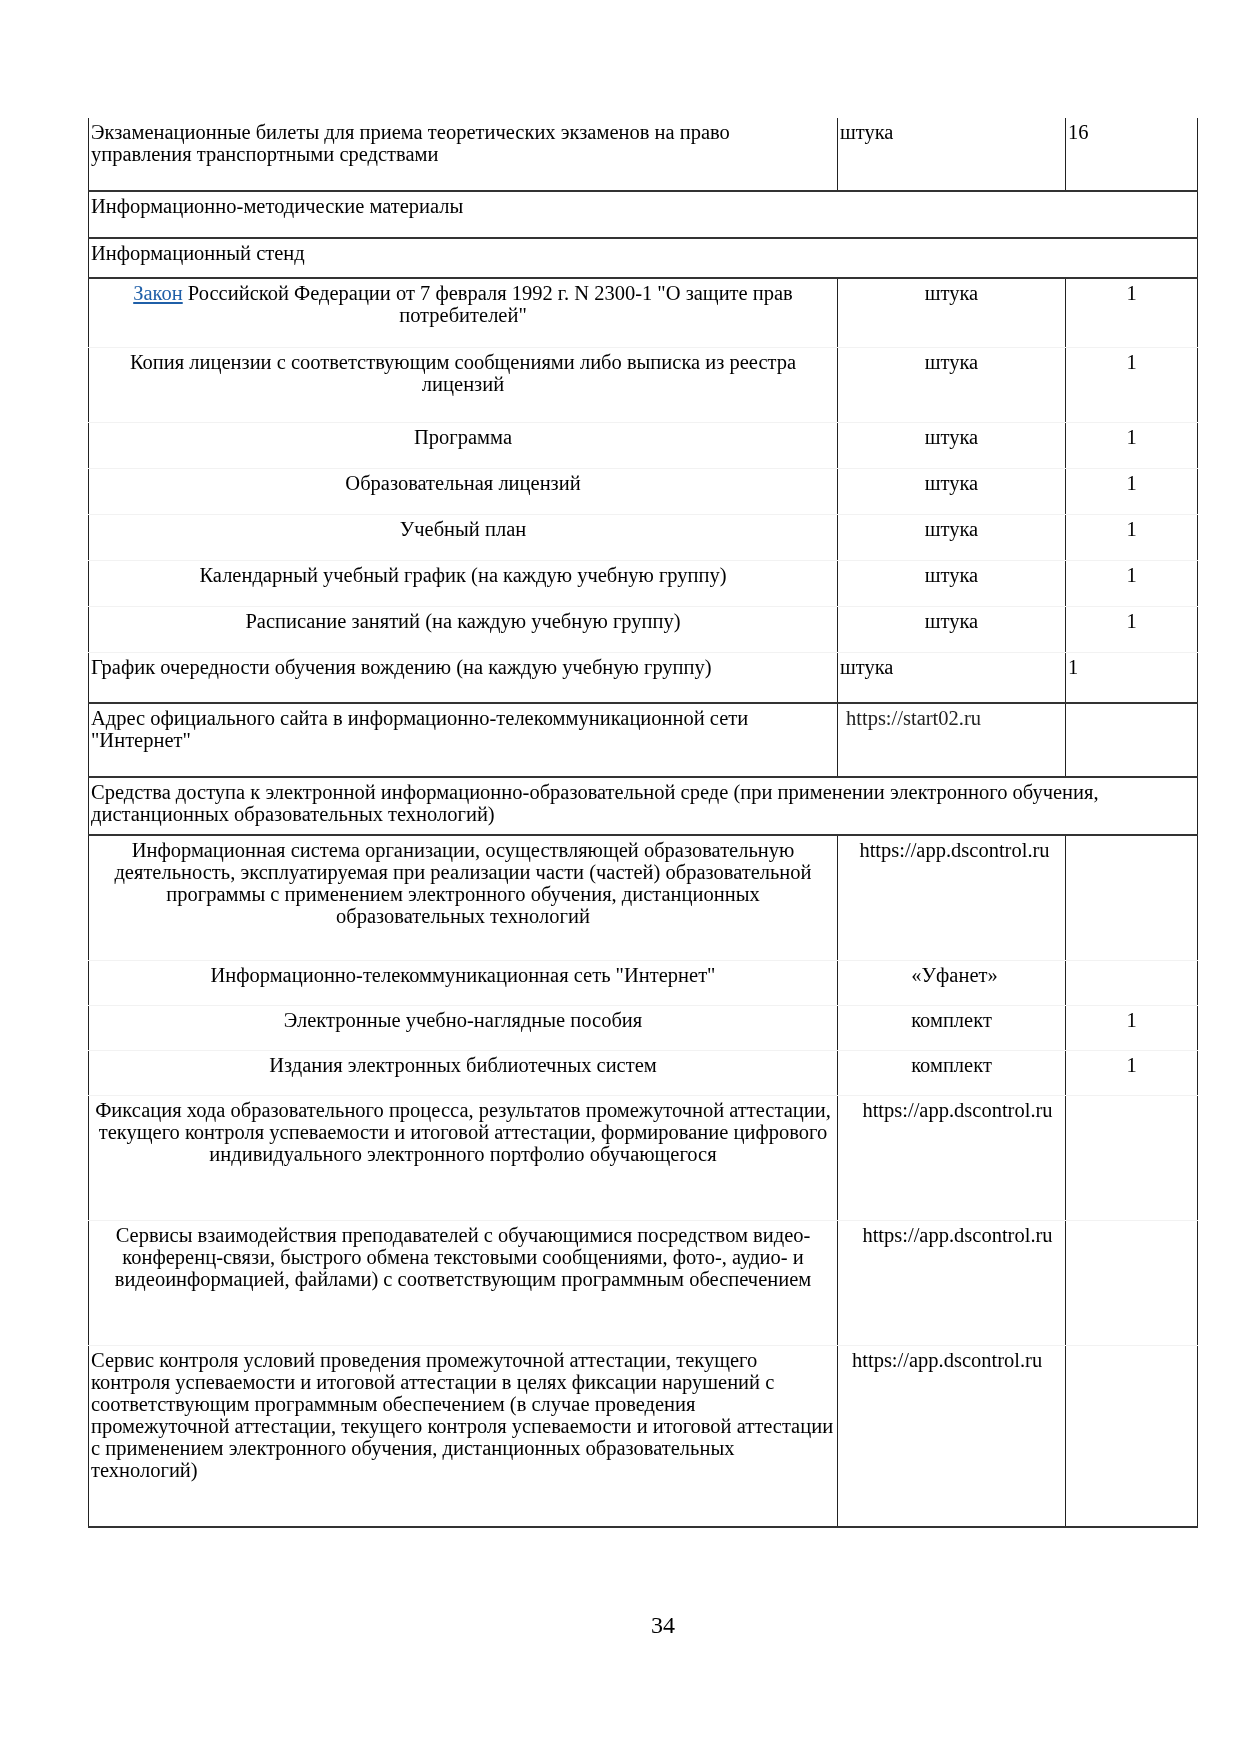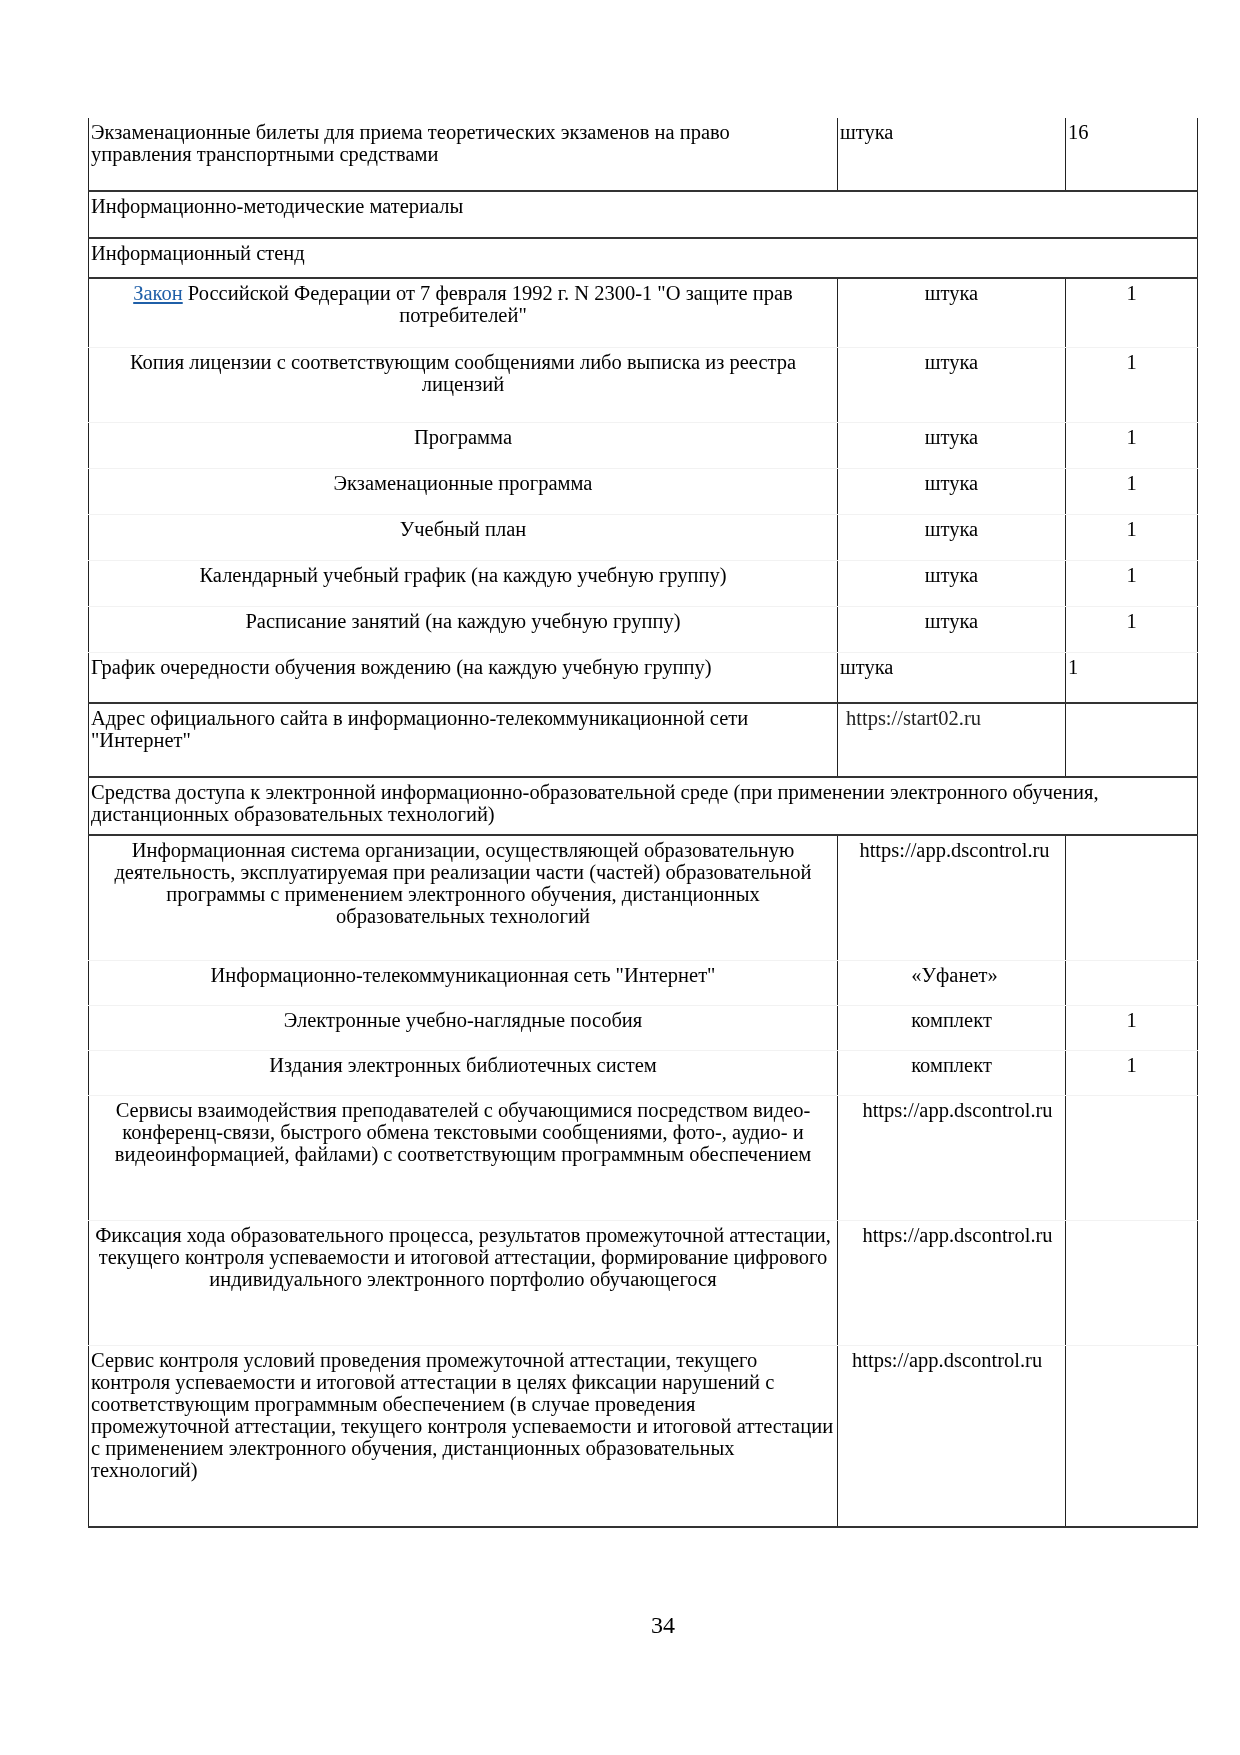--- a/index.html
+++ b/index.html
@@ -53,21 +53,21 @@
       <td>Копия лицензии с соответствующим сообщениями либо выписка из реестра лицензий</td>
       <td>штука</td>
       <td>1</td>
     </tr>
     <tr class="faint" style="height:46px">
       <td>Программа</td>
       <td>штука</td>
       <td>1</td>
     </tr>
     <tr class="faint" style="height:46px">
-      <td>Экзаменационные программа</td>
+      <td>Образовательная лицензий</td>
       <td>штука</td>
       <td>1</td>
     </tr>
     <tr class="faint" style="height:46px">
       <td>Учебный план</td>
       <td>штука</td>
       <td>1</td>
     </tr>
     <tr class="faint" style="height:46px">
       <td>Календарный учебный график (на каждую учебную группу)</td>
@@ -108,26 +108,26 @@
       <td>Электронные учебно-наглядные пособия</td>
       <td>комплект</td>
       <td>1</td>
     </tr>
     <tr class="faint" style="height:45px">
       <td>Издания электронных библиотечных систем</td>
       <td>комплект</td>
       <td>1</td>
     </tr>
     <tr class="faint" style="height:125px">
-      <td>Сервисы взаимодействия преподавателей с обучающимися посредством видео-конференц-связи, быстрого обмена текстовыми сообщениями, фото-, аудио- и видеоинформацией, файлами) с соответствующим программным обеспечением</td>
+      <td>Фиксация хода образовательного процесса, результатов промежуточной аттестации, текущего контроля успеваемости и итоговой аттестации, формирование цифрового индивидуального электронного портфолио обучающегося</td>
       <td class="url-ind2">https://app.dscontrol.ru</td>
       <td></td>
     </tr>
     <tr class="faint" style="height:125px">
-      <td>Фиксация хода образовательного процесса, результатов промежуточной аттестации, текущего контроля успеваемости и итоговой аттестации, формирование цифрового индивидуального электронного портфолио обучающегося</td>
+      <td>Сервисы взаимодействия преподавателей с обучающимися посредством видео-конференц-связи, быстрого обмена текстовыми сообщениями, фото-, аудио- и видеоинформацией, файлами) с соответствующим программным обеспечением</td>
       <td class="url-ind2">https://app.dscontrol.ru</td>
       <td></td>
     </tr>
     <tr class="last" style="height:182px">
       <td>Сервис контроля условий проведения промежуточной аттестации, текущего контроля успеваемости и итоговой аттестации в целях фиксации нарушений с соответствующим программным обеспечением (в случае проведения промежуточной аттестации, текущего контроля успеваемости и итоговой аттестации с применением электронного обучения, дистанционных образовательных технологий)</td>
       <td class="url-ind2">https://app.dscontrol.ru</td>
       <td></td>
     </tr>
   </tbody>
 </table>

